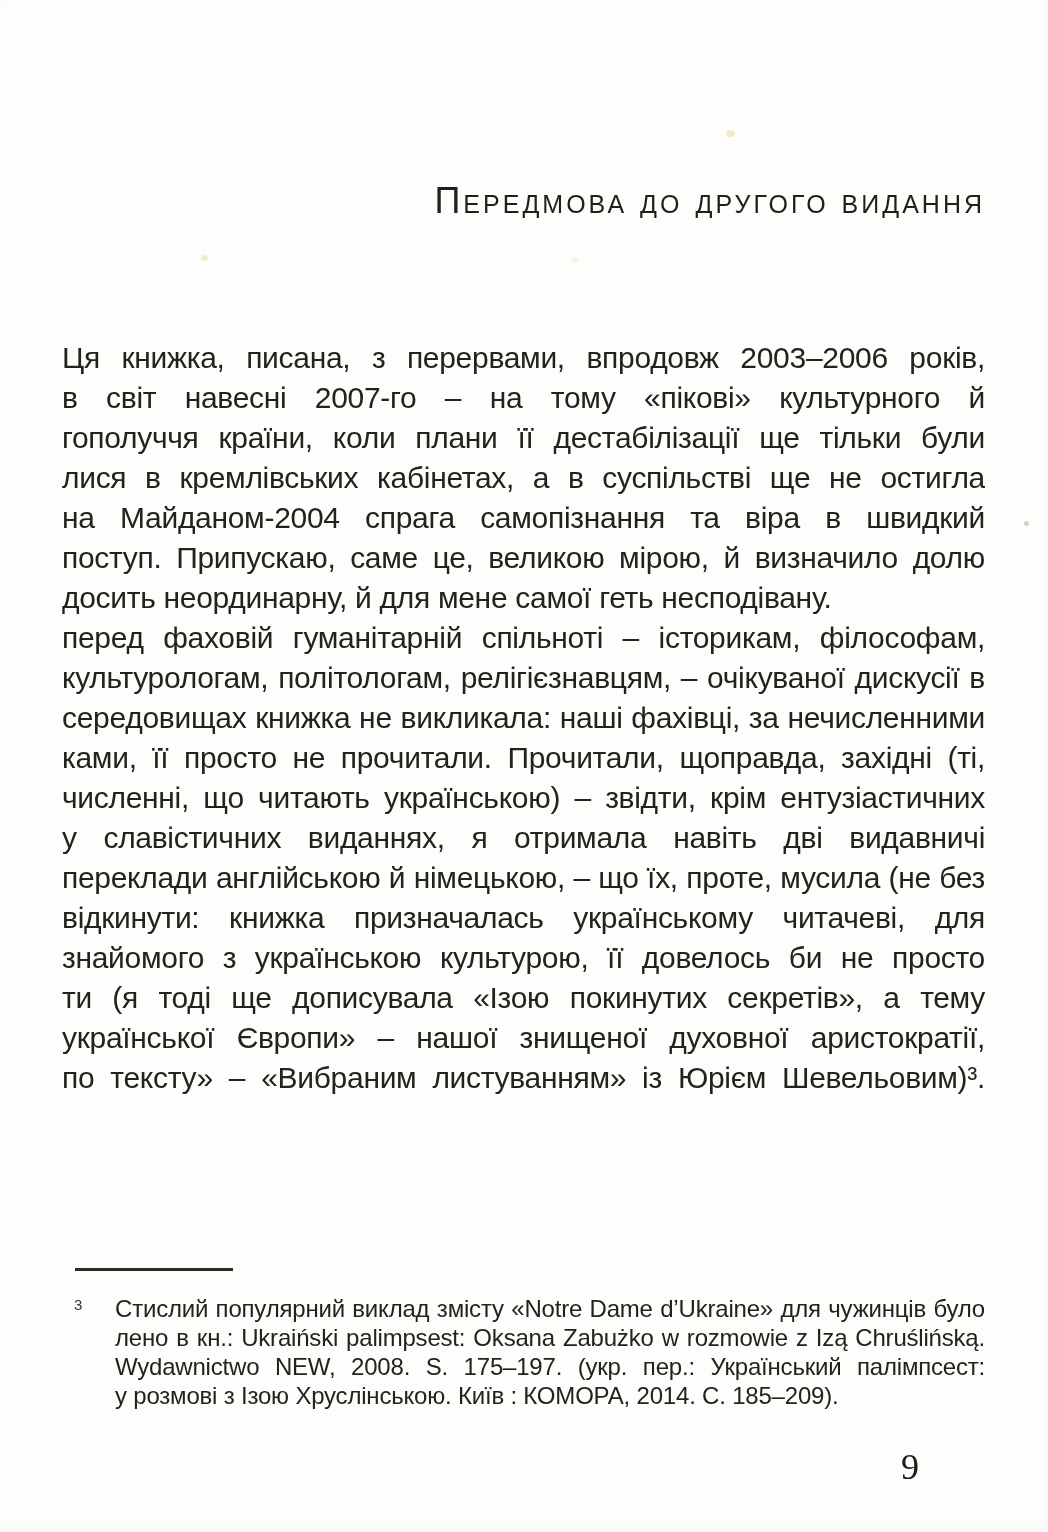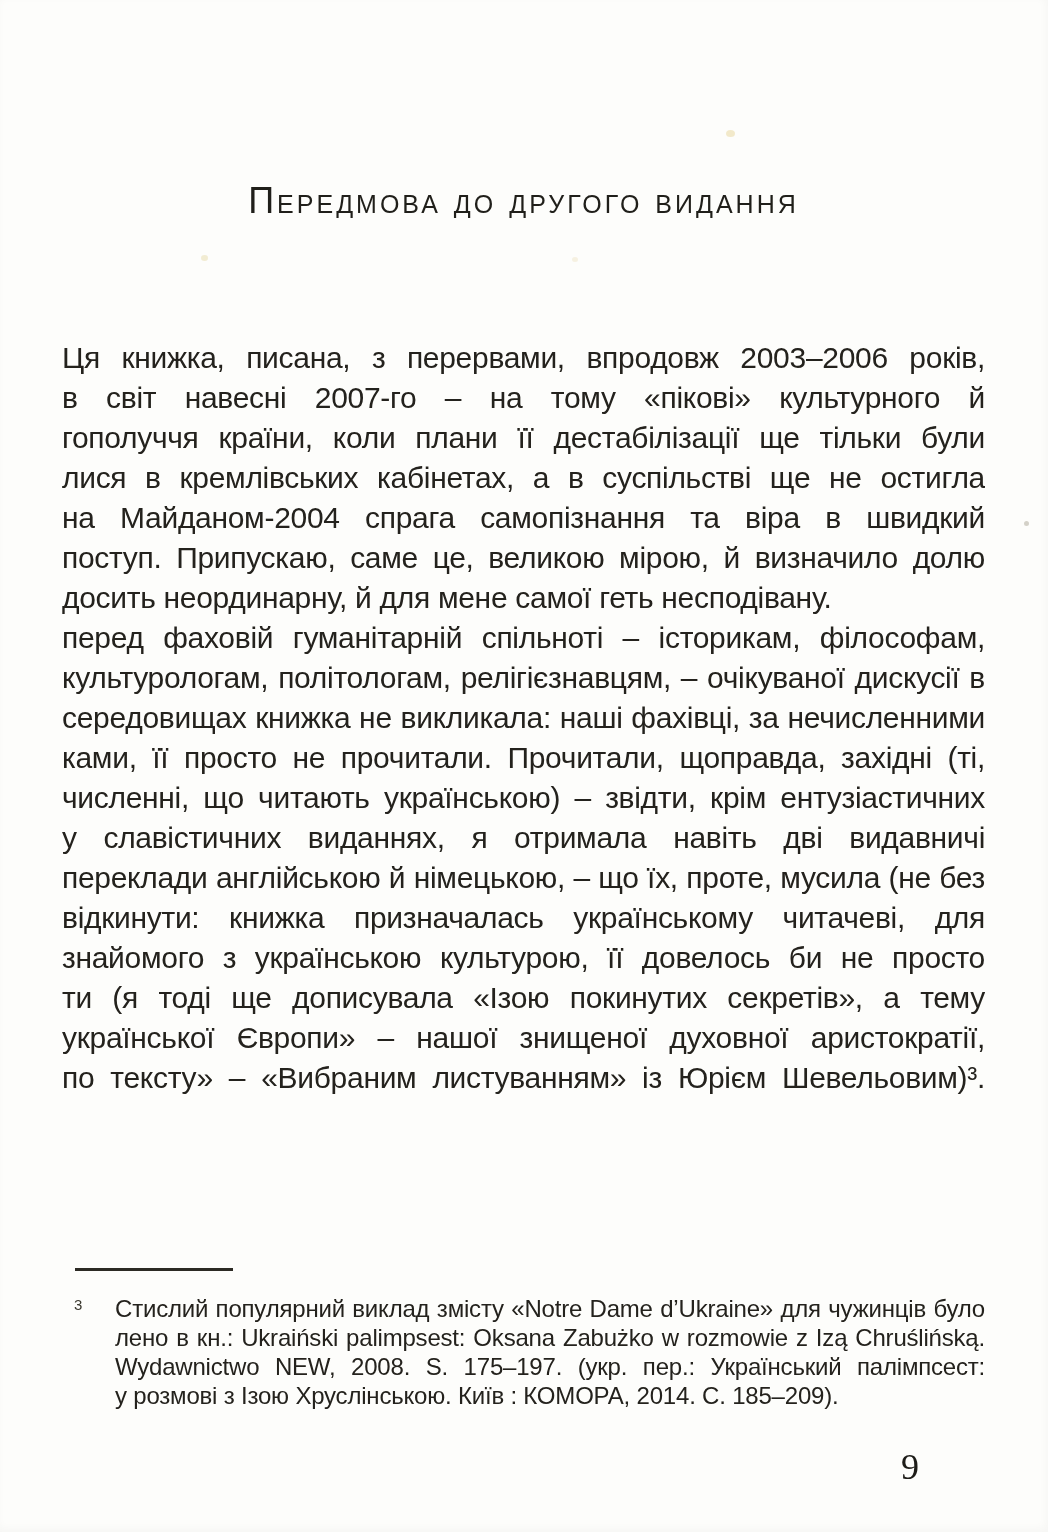--- a/index.html
+++ b/index.html
@@ -11,21 +11,21 @@
     color:#24221d;
     font-family:"Liberation Sans", "DejaVu Sans", sans-serif;
     box-shadow: inset -2px -3px 8px rgba(0,0,0,0.03);
     overflow:hidden;
   }
 
   
   .heading {
     position:absolute; top:180px; left:62px; width:923px;
     margin:0;
-    text-align:center;
+    text-align:right;
     font-size:36px; font-weight:400;
     font-variant:small-caps;
     letter-spacing:3px;
     color:#201f1a;
   }
 
   
   .bodytext {
     position:absolute; top:338px; left:62px; width:923px;
   }

